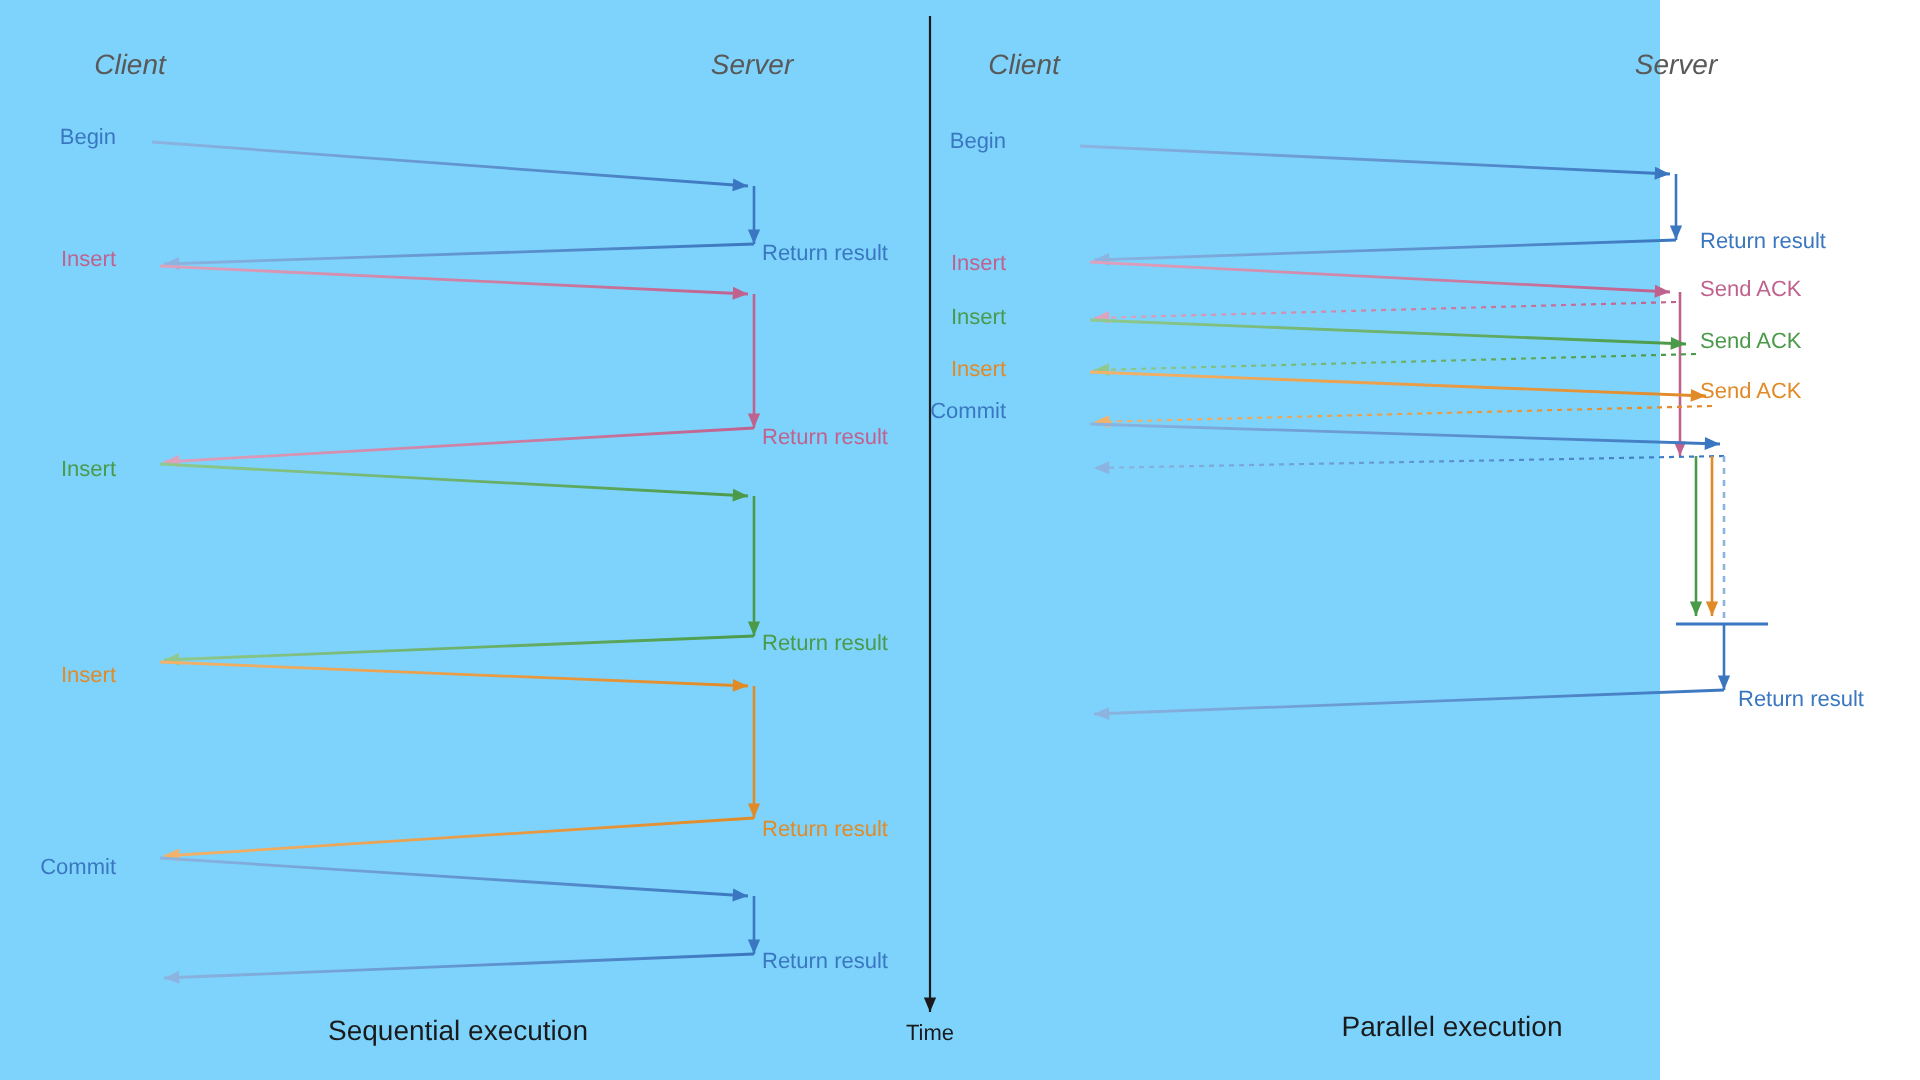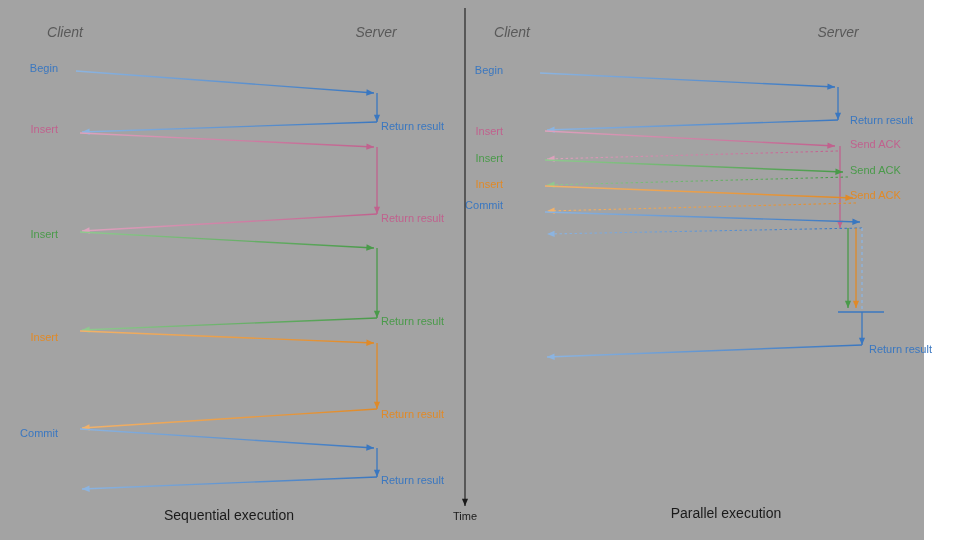--- a/index.html
+++ b/index.html
@@ -9,23 +9,23 @@
     background: #ffffff;
   }
   body {
     width: 960px;
     height: 540px;
     overflow: hidden;
     font-family: "Liberation Sans", sans-serif;
   }
   #stage {
     position: relative;
-    width: 924px;
+    width: 830px;
     height: 540px;
-    background: #a3a3a3;
+    background: #7dd3fc;
   }
   #stage svg {
     position: absolute;
     top: 0;
     left: 0;
     width: 960px;
     height: 540px;
   }
   text {
     font-family: "Liberation Sans", sans-serif;

